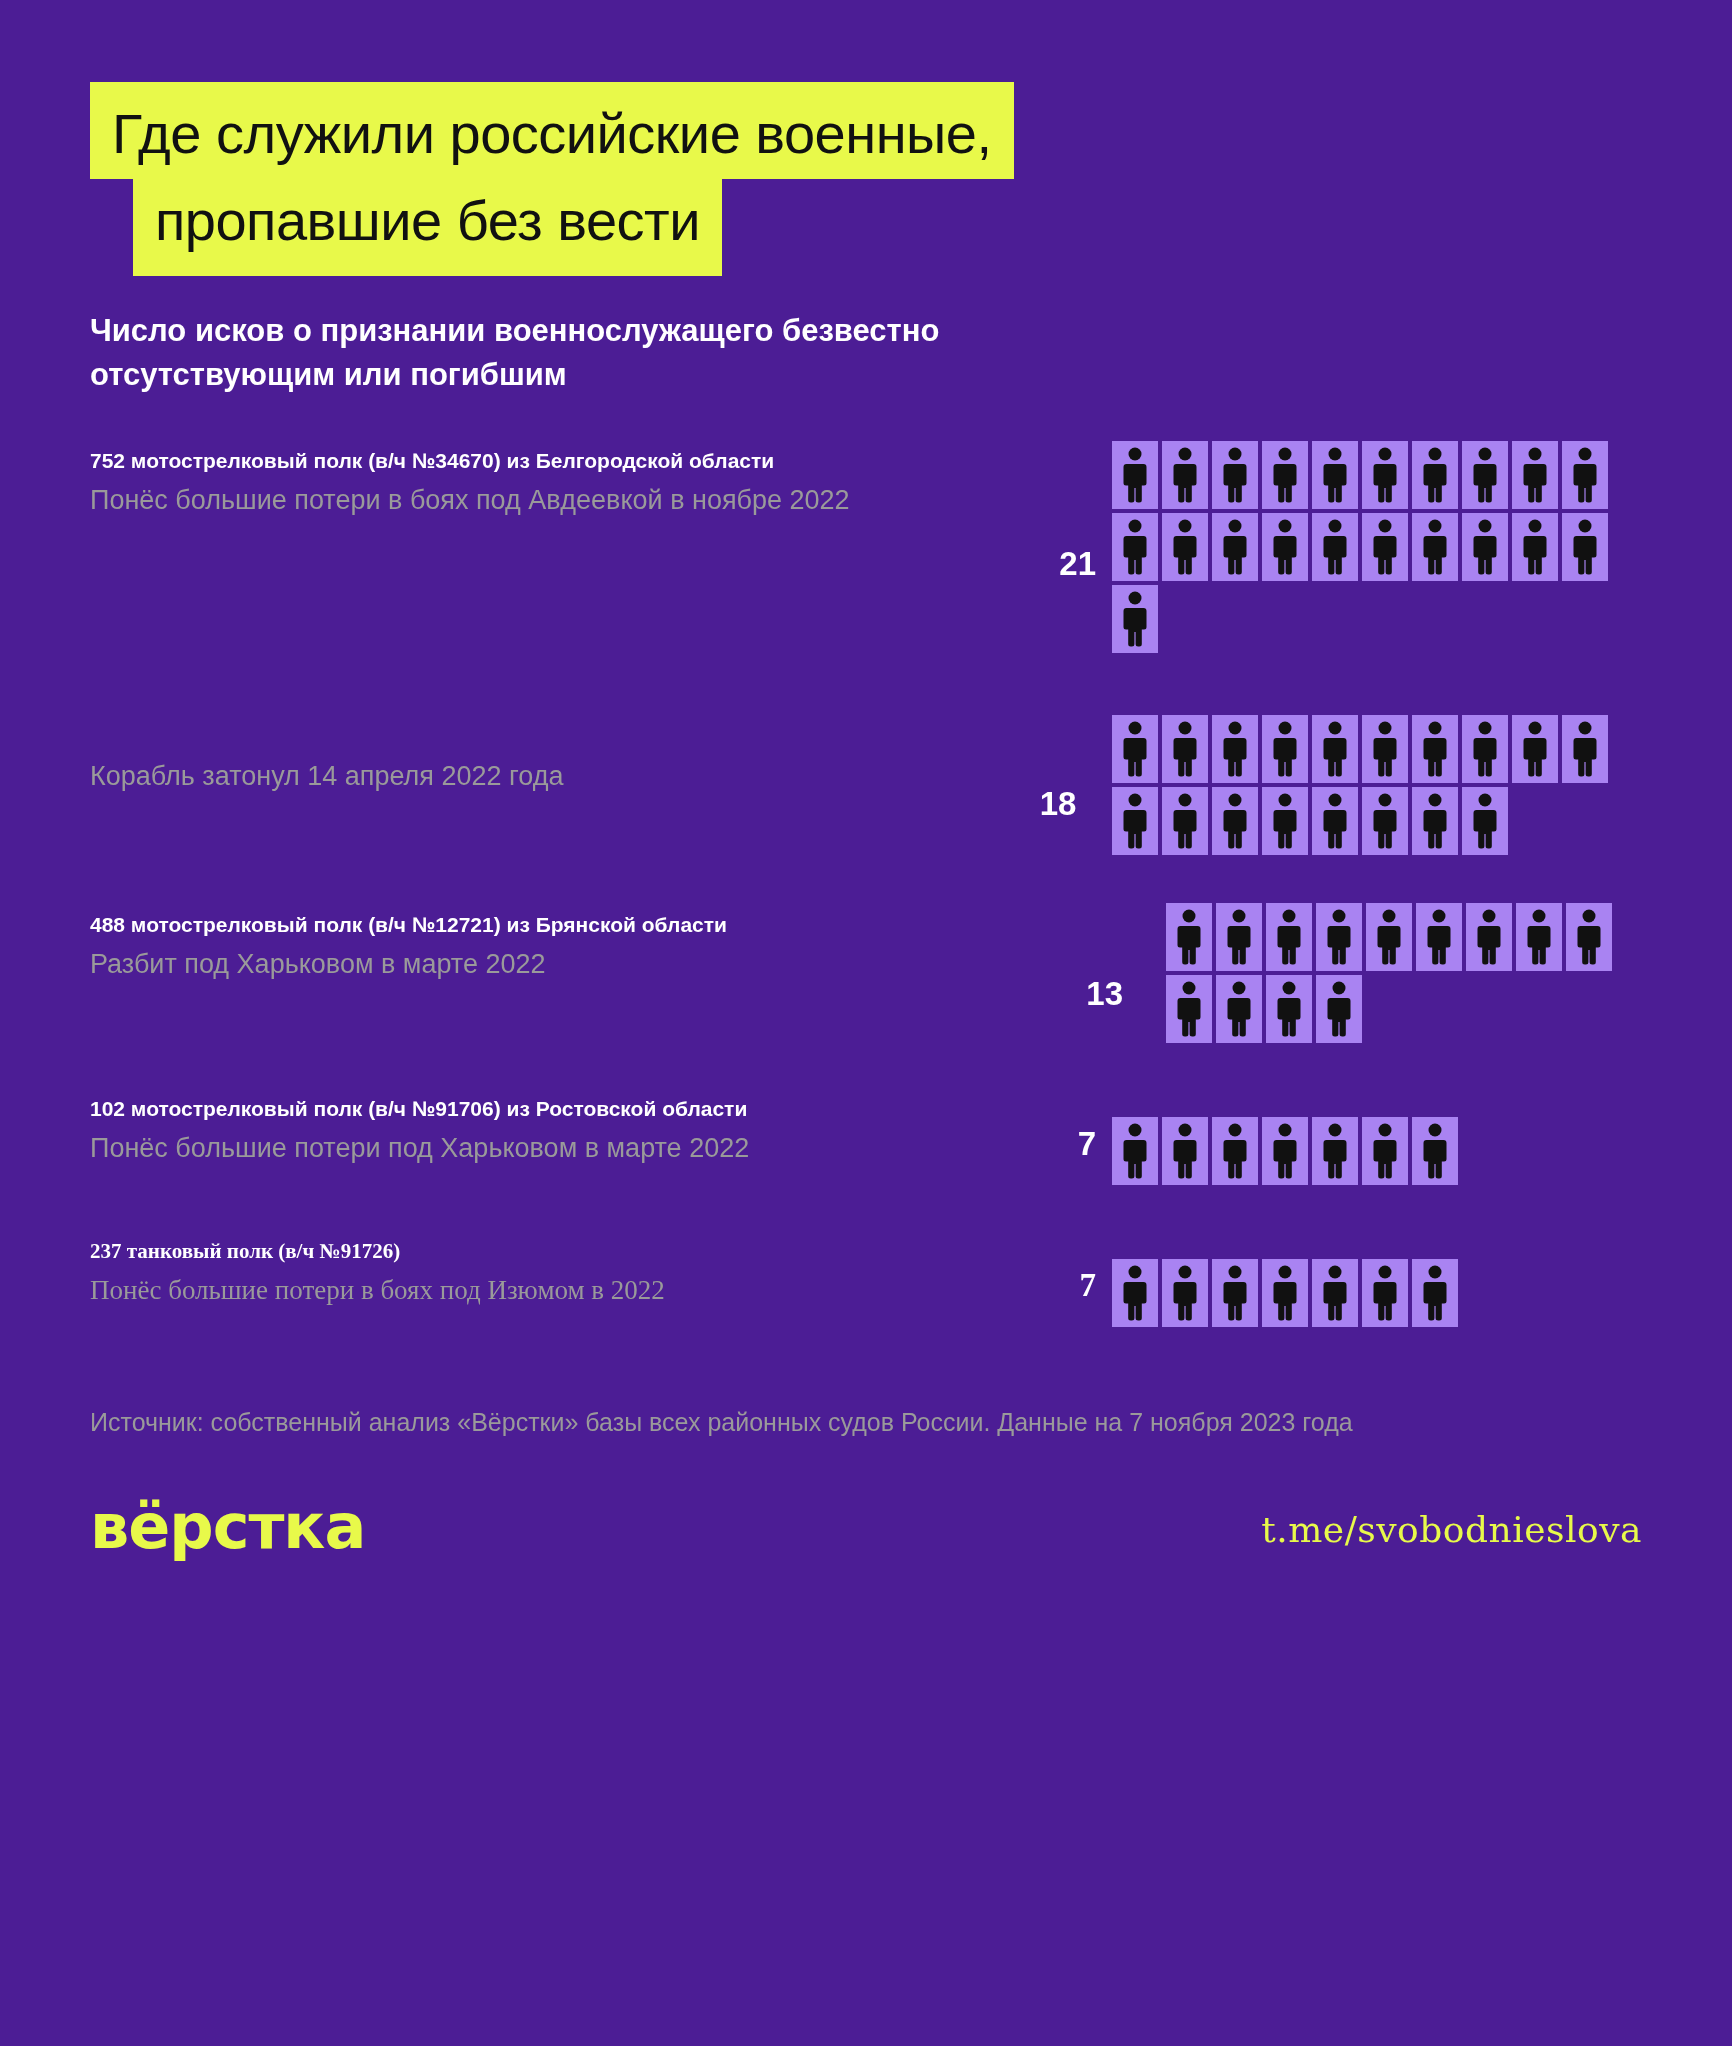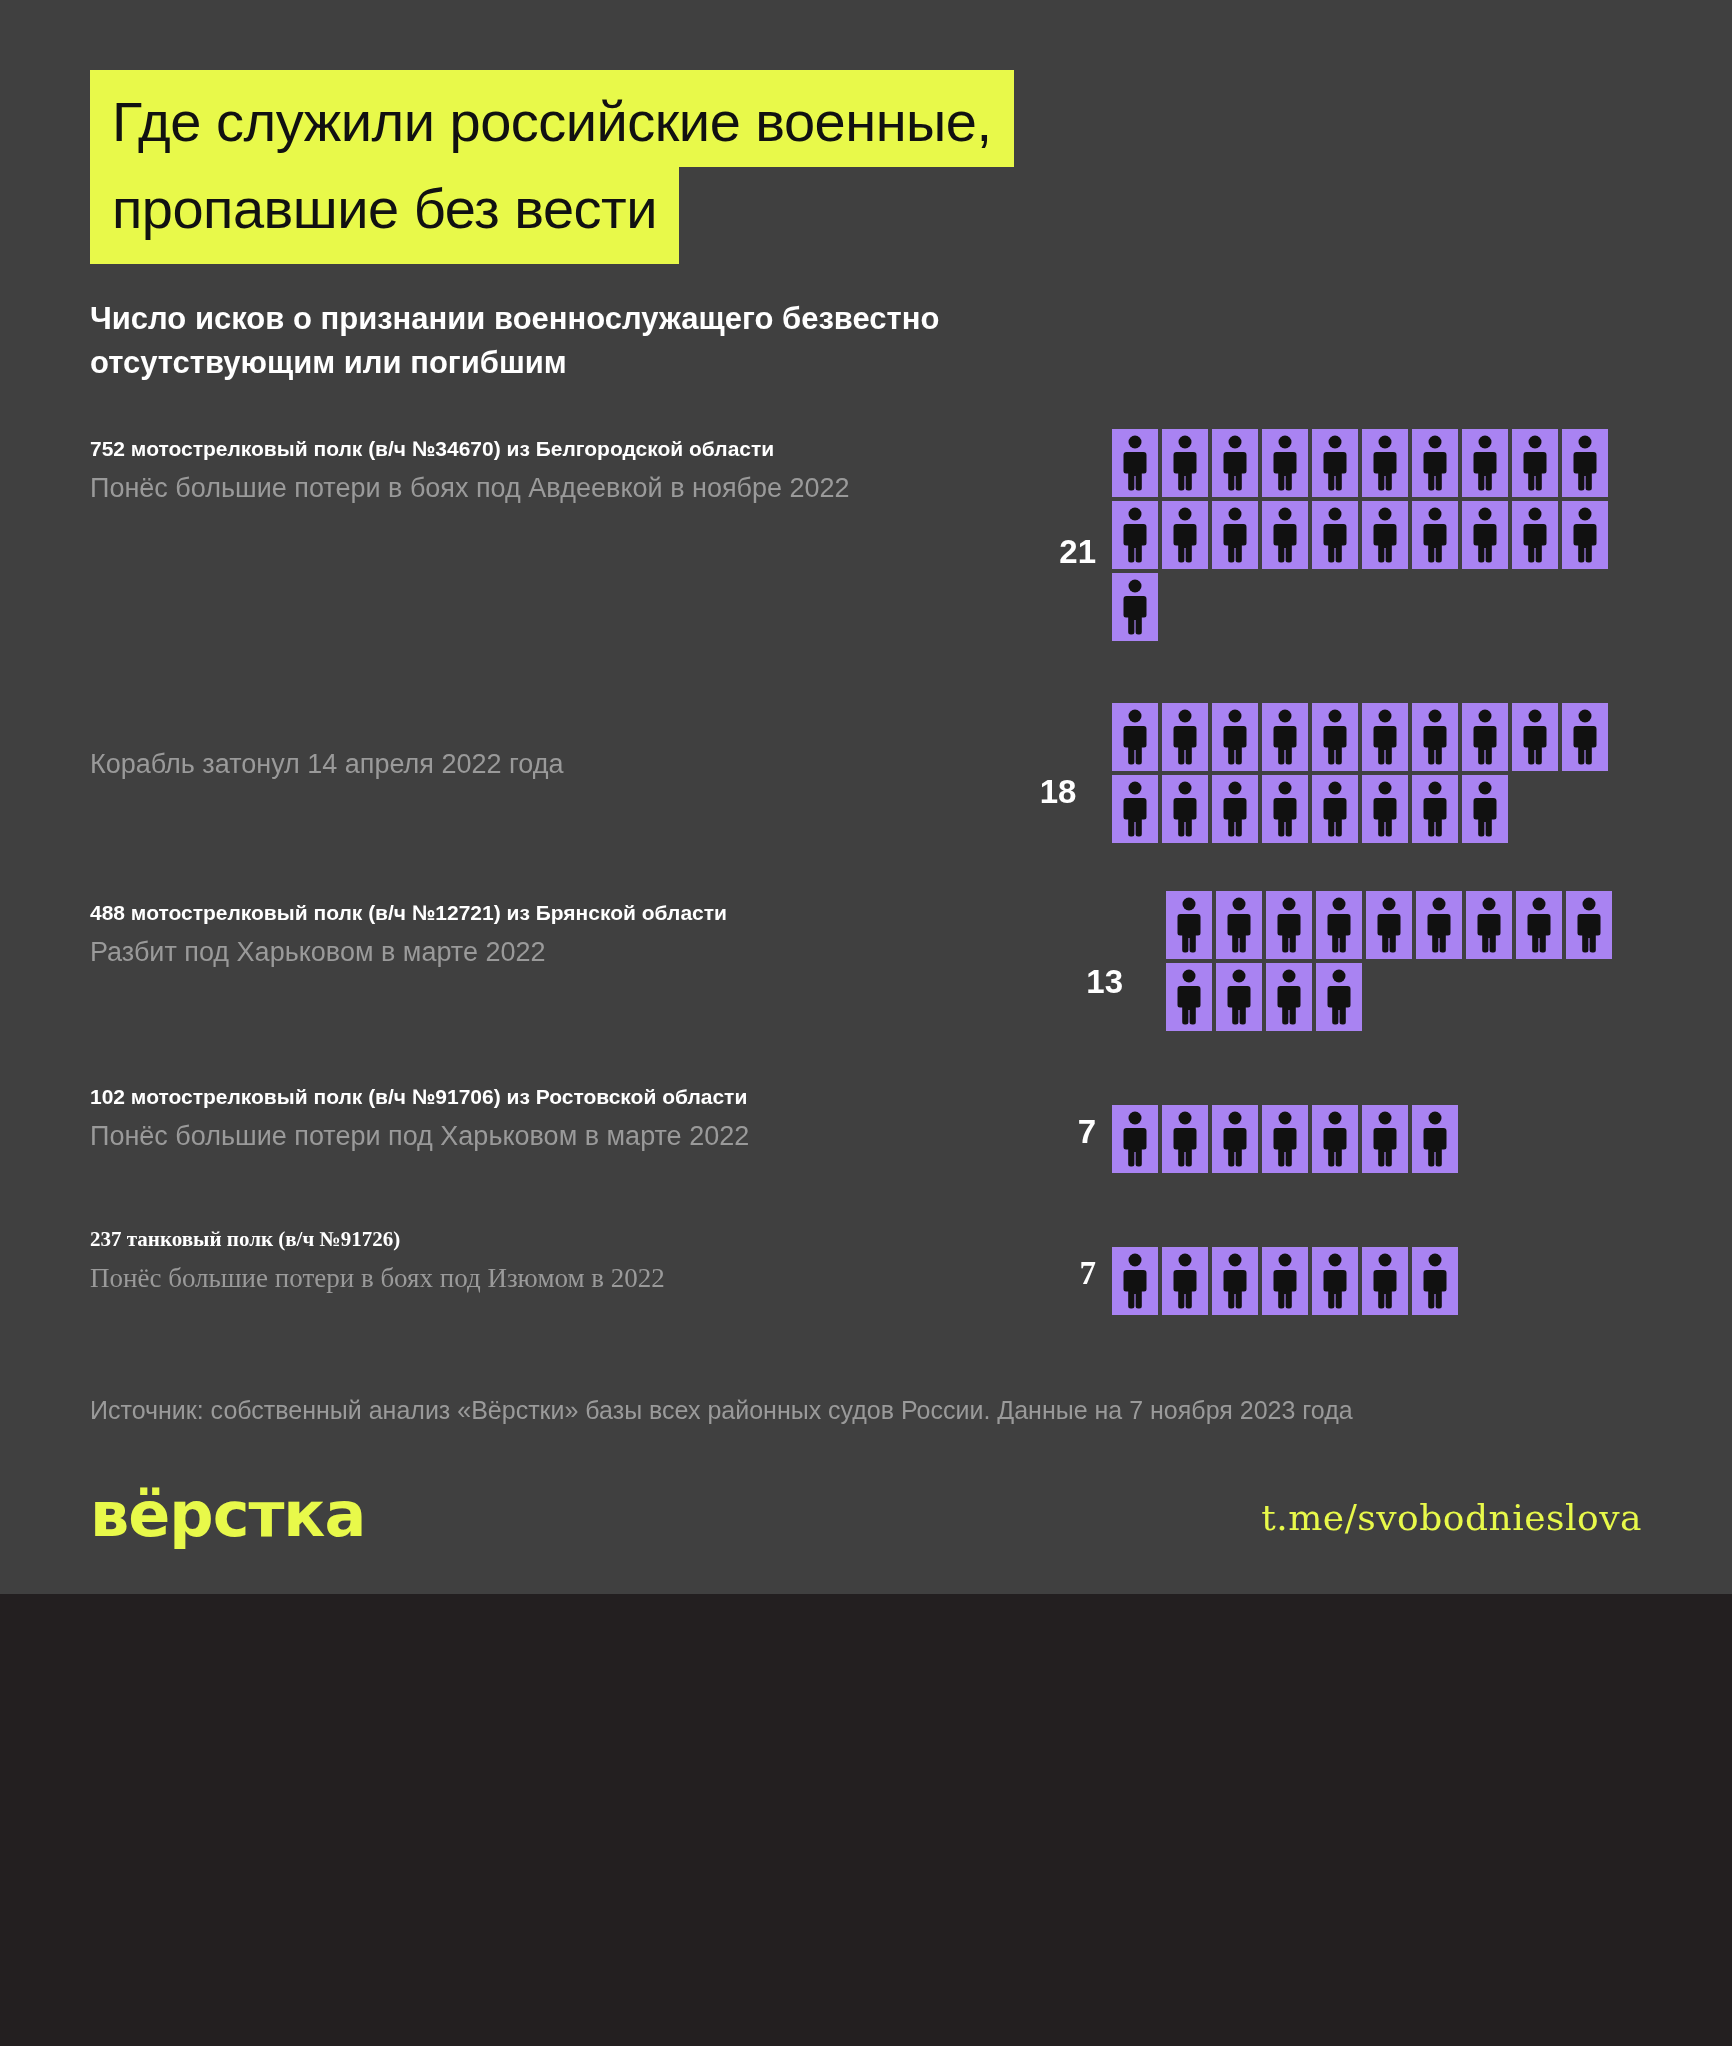--- a/index.html
+++ b/index.html
@@ -12,43 +12,43 @@
     height: 2046px;
     font-family: "Liberation Sans", sans-serif;
     color: #ffffff;
     overflow: hidden;
     position: relative;
   }
 
   .page {
     position: relative;
     width: 1732px;
-    height: 1594px;
-    background: #404040;
+    height: 2046px;
+    background: #4c1d95;
     box-sizing: border-box;
-    padding: 0 90px;
+    padding: 12px 90px;
   }
 
   
   .title-block {
     margin-top: 70px;
     display: inline-block;
   }
   .title-line {
     display: table;
     background: #e8f94a;
     color: #111111;
     font-size: 56px;
     line-height: 1.23;
     font-weight: 400;
     letter-spacing: -0.5px;
     padding: 8px 22px 10px 22px;
   }
   .title-line.first { padding-top: 18px; }
-  .title-line.second { padding-bottom: 20px; }
+  .title-line.second { padding-bottom: 20px; margin-left: 43px; }
 
   
   .subtitle {
     margin-top: 29px;
     font-size: 31px;
     line-height: 1.42;
     font-weight: bold;
     color: #ffffff;
     max-width: 1100px;
   }

